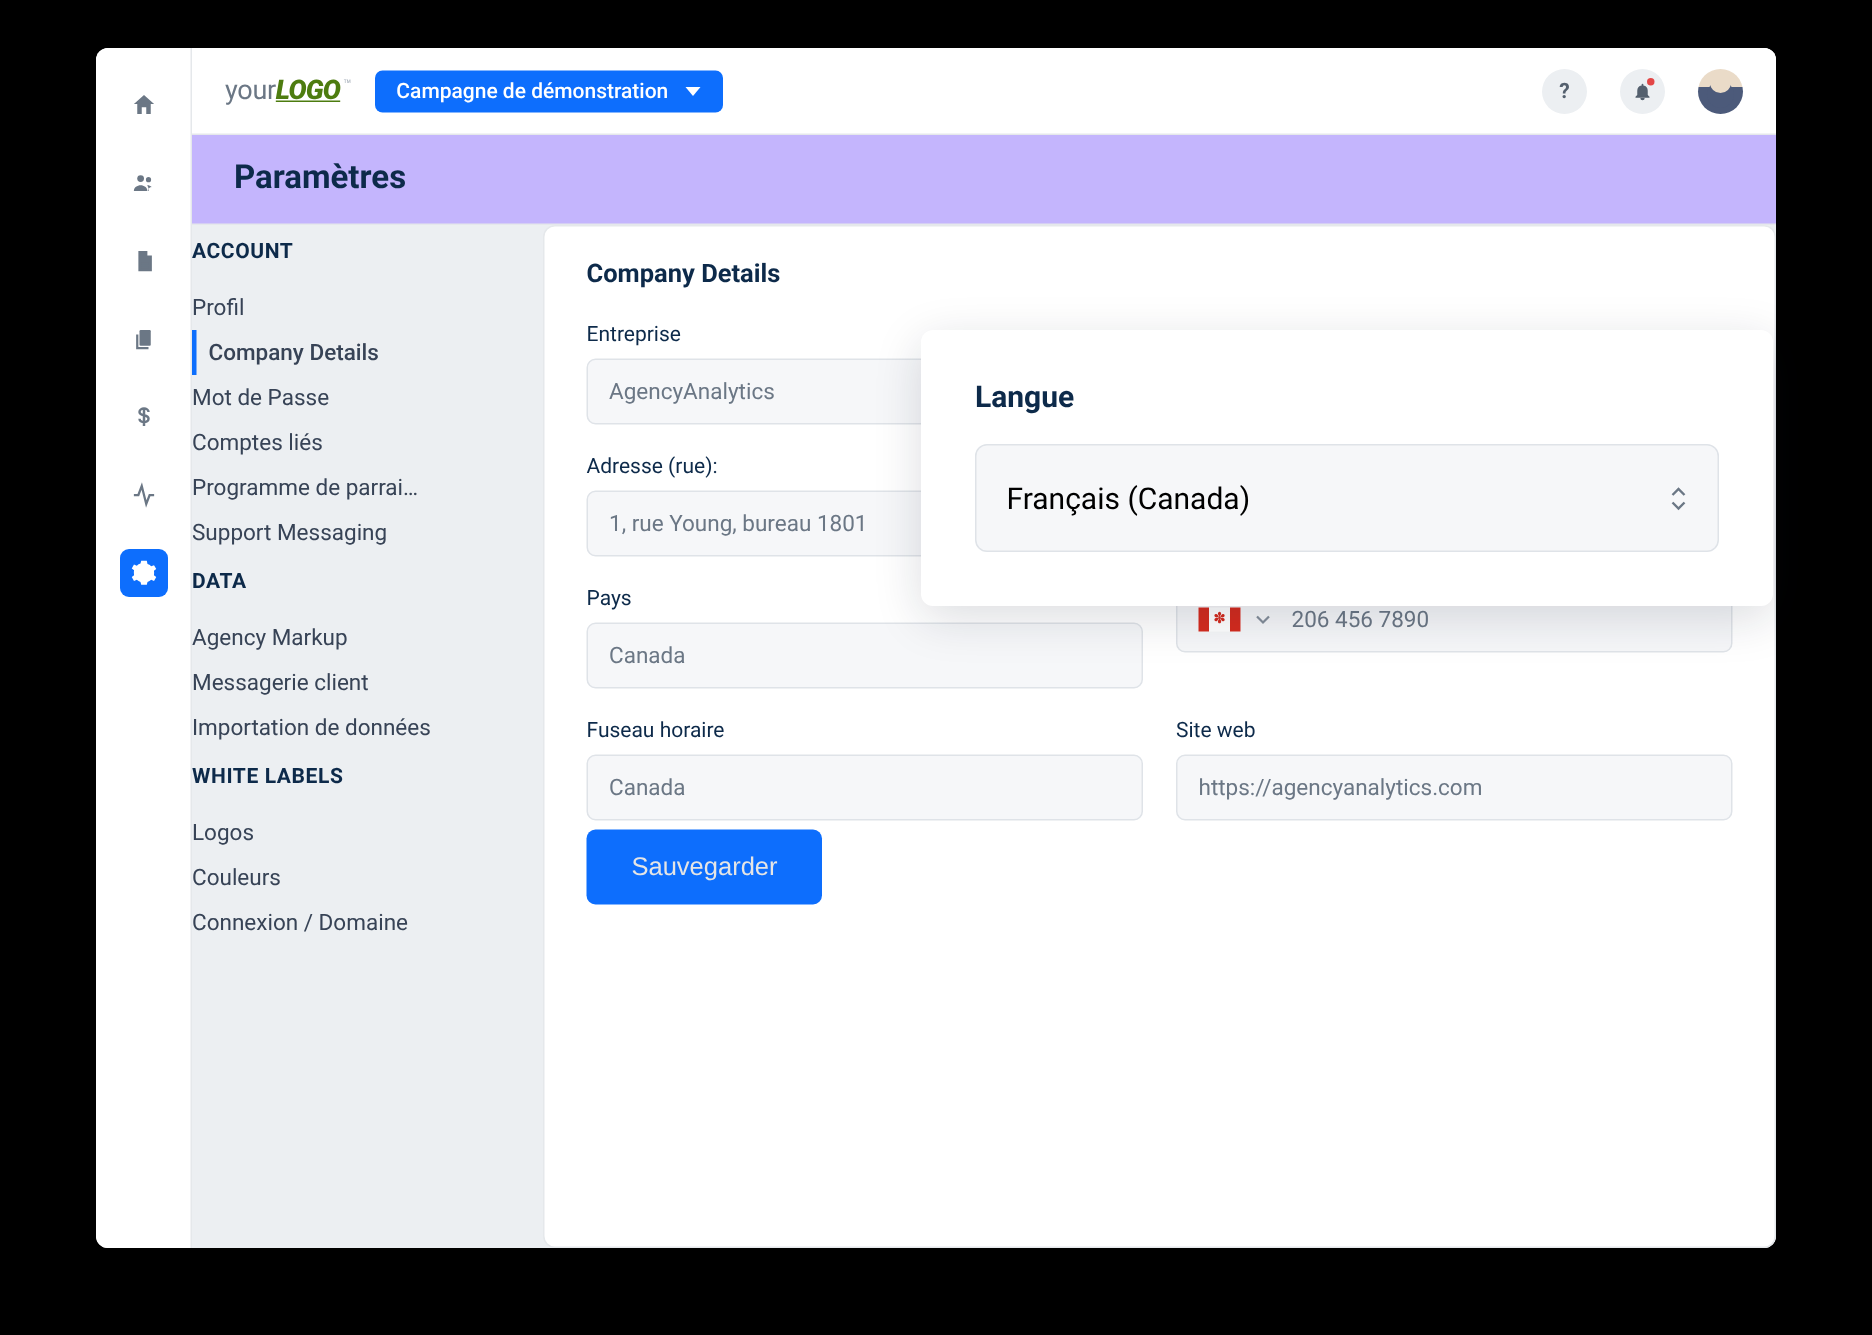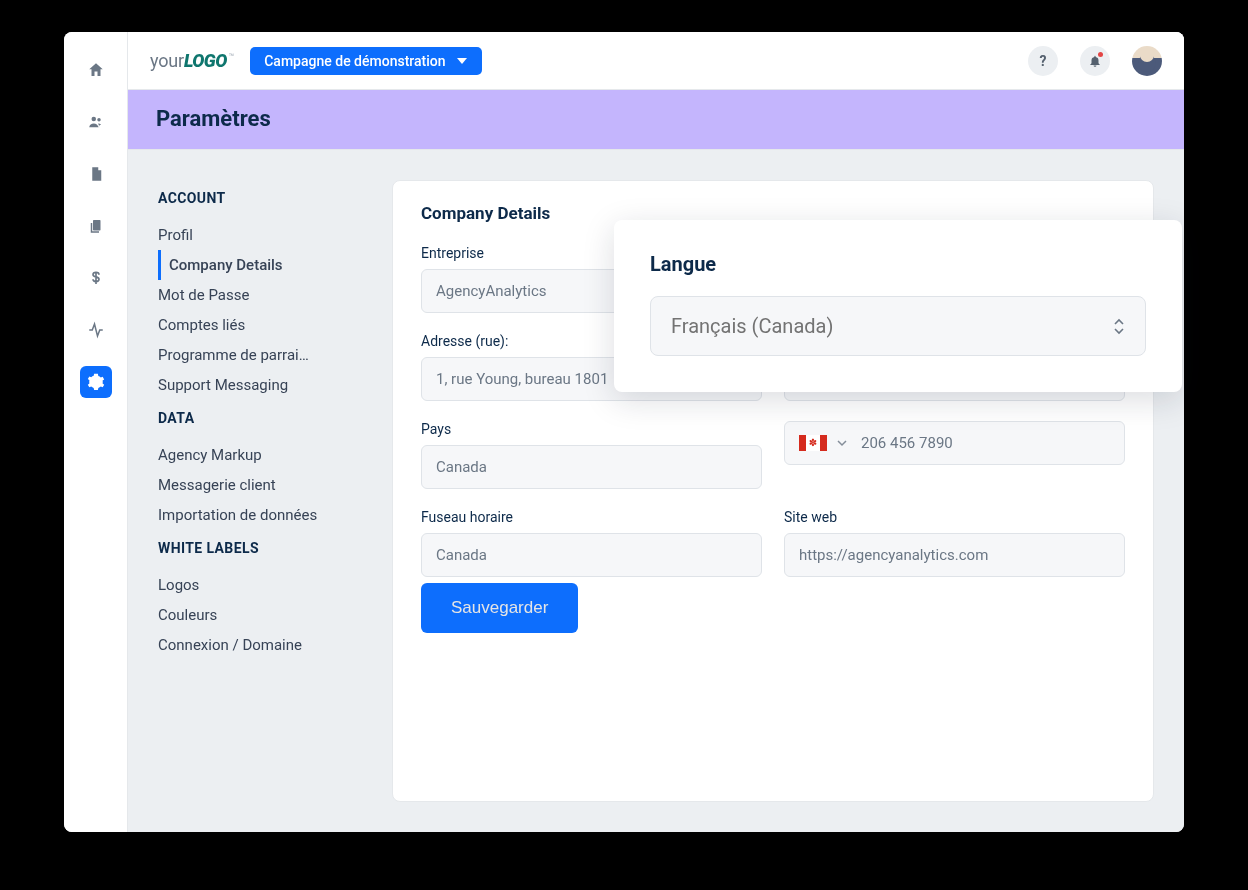--- a/index.html
+++ b/index.html
@@ -59,21 +59,21 @@
   .topbar {
     height: 58px;
     background: #fff;
     border-bottom: 1px solid #e5e8eb;
     display: flex;
     align-items: center;
     padding: 0 22px;
     gap: 16px;
   }
   .logo { font-weight: 400; color: #6b7785; font-size: 18px; letter-spacing: -0.2px; }
-  .logo .bold { font-weight: 900; color: #0f766e; font-style: italic; letter-spacing: -0.5px; }
+  .logo .bold { font-weight: 900; color: #4d7c0f; font-style: italic; letter-spacing: -0.5px; text-decoration: underline; }
   .logo .tm { font-size: 9px; vertical-align: super; color: #aab3bd; margin-left:2px;}
   .campaign-pill {
     background: #0d6efd;
     color: #fff;
     border-radius: 5px;
     padding: 6px 14px;
     font-size: 14px;
     font-weight: 500;
     display: flex;
     align-items: center;
@@ -114,21 +114,20 @@
     border-bottom: 1px solid #e5e8eb;
   }
   .page-title {
     font-size: 22px;
     font-weight: 700;
     color: #0d2a4a;
   }
   .content {
     position: relative;
     flex: 1;
-    padding: 30px;
     display: flex;
     gap: 24px;
   }
   .sidebar {
     width: 210px;
     padding-top: 10px;
     flex-shrink: 0;
   }
   .side-heading {
     font-size: 14px;
@@ -228,29 +227,29 @@
     padding: 32px 36px 36px 36px;
     z-index: 50;
   }
   .pop-title {
     font-size: 20px;
     font-weight: 700;
     color: #0d2a4a;
     margin-bottom: 20px;
   }
   .pop-select {
-    height: 60px;
+    height: 72px;
     border: 1px solid #dfe3e8;
     background: #f6f7f9;
     border-radius: 8px;
     display: flex;
     align-items: center;
     padding: 0 20px;
     font-size: 20px;
-    color: #737373;
+    color: #000000;
     cursor: pointer;
     justify-content: space-between;
   }
   .updown { display:flex; flex-direction:column; gap:1px; color:#6b7785;}
   .updown svg { width:12px; height:8px; }
 </style>
 </head>
 <body>
 
 <div class="app-window">

